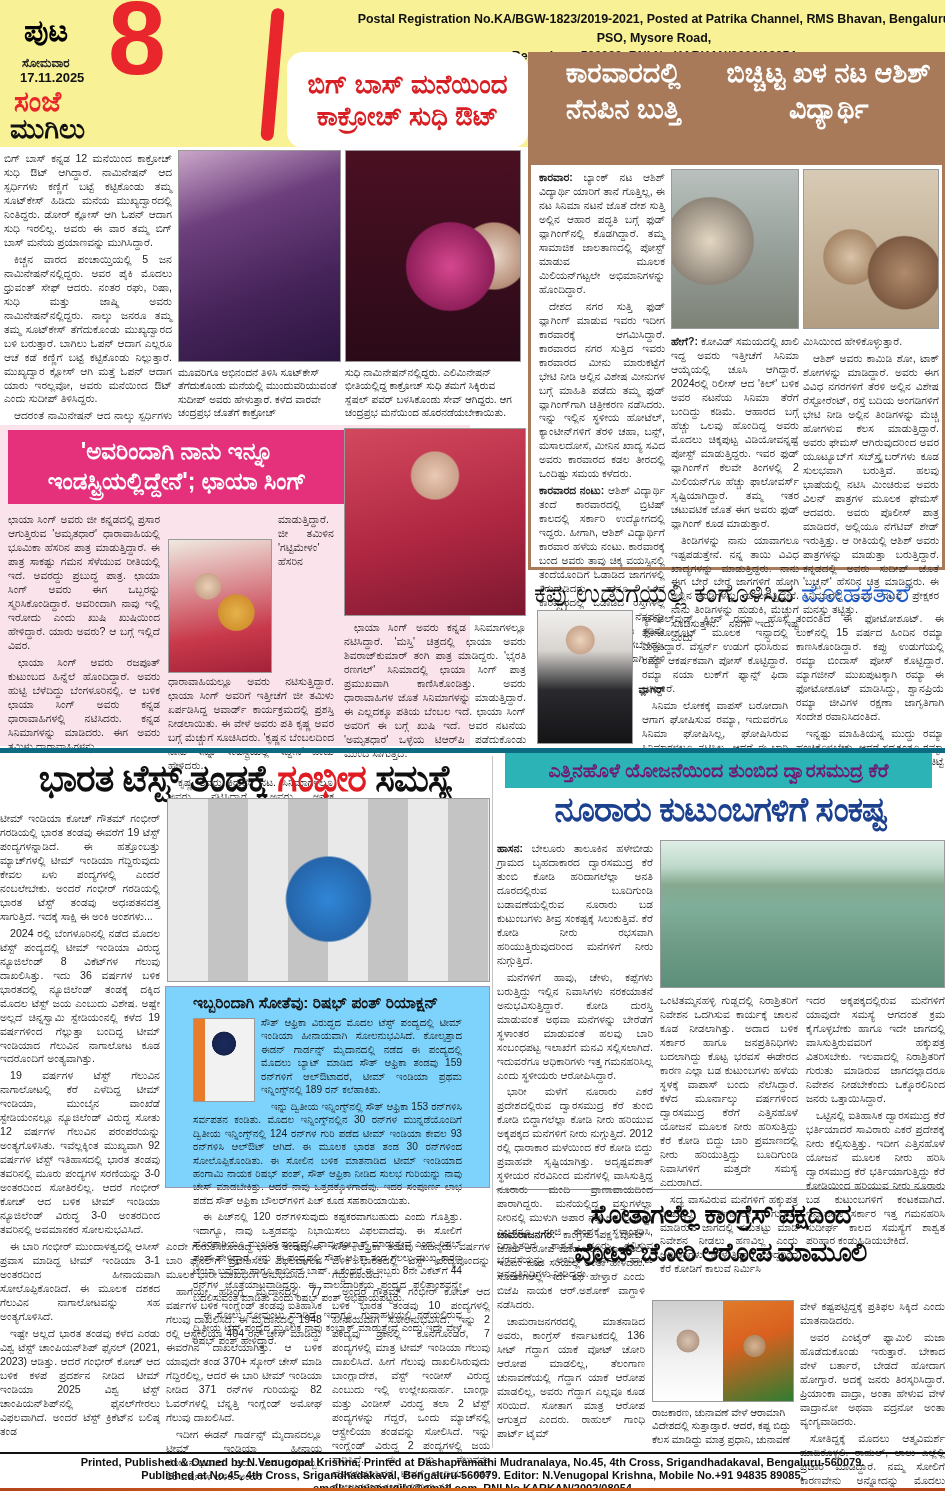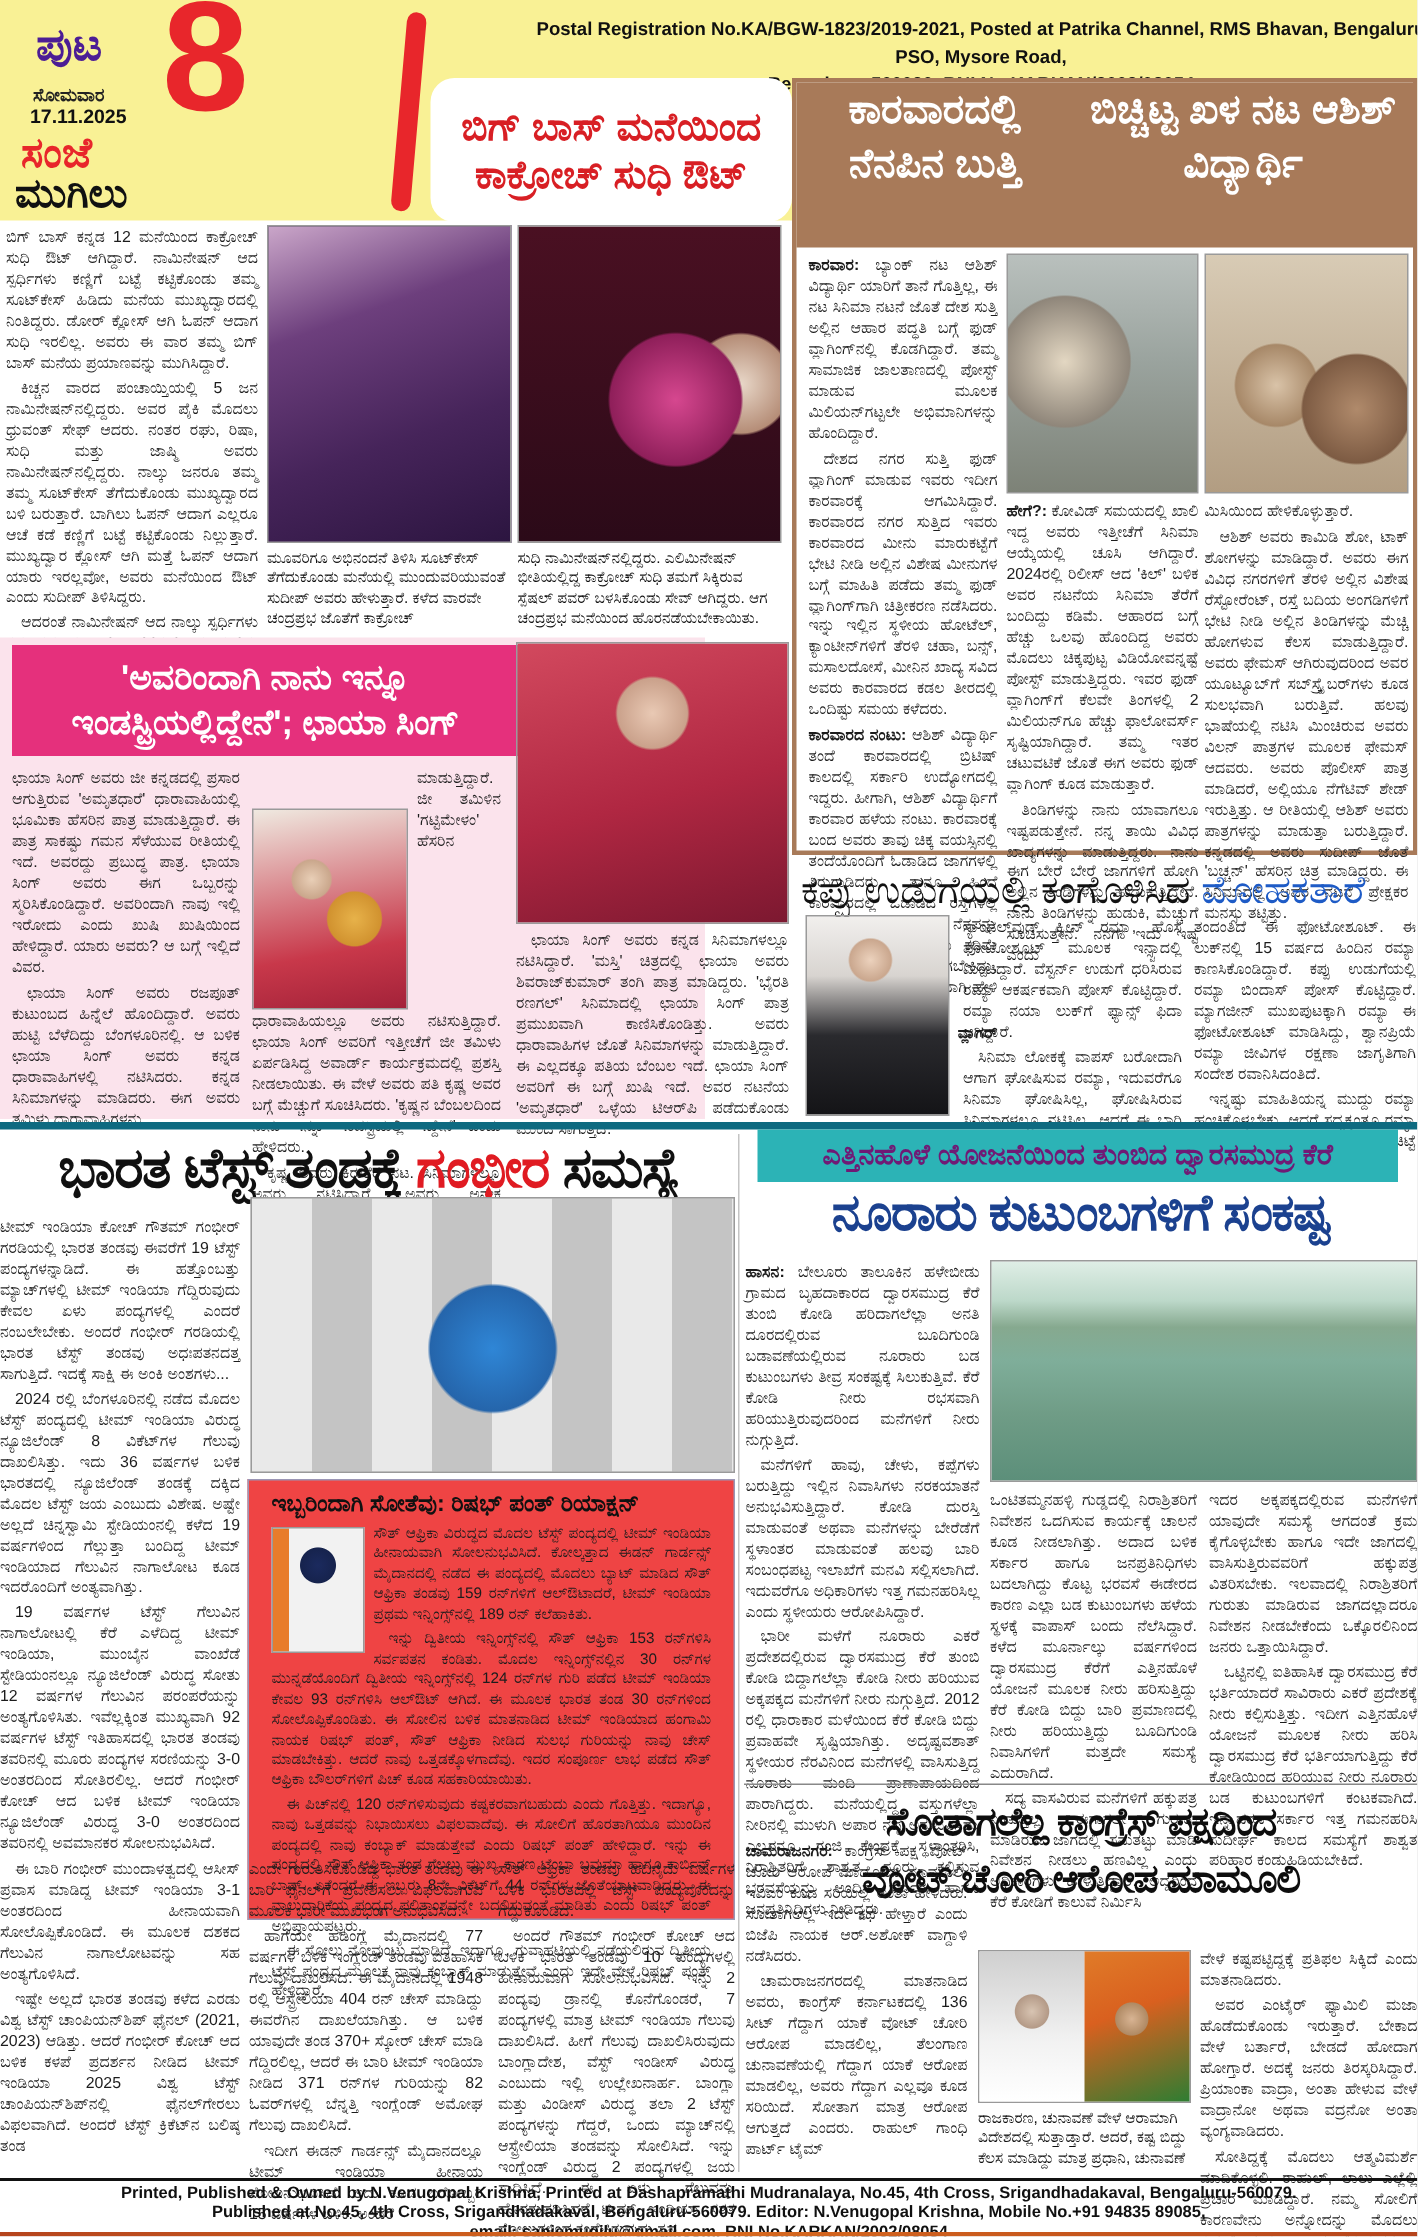--- a/index.html
+++ b/index.html
@@ -8,21 +8,21 @@
   .abs{position:absolute;}
   .txt{font-size:10.6px;line-height:1.32;text-align:justify;color:#1c1c1c;}
   .txt p{margin:0 0 3px 0;text-indent:10px;}
   .txt p.noind{text-indent:0;}
   .cap{font-size:10.3px;line-height:1.3;color:#111;text-align:left;}
   .photo{border:1px solid #9a9a9a;box-sizing:border-box;}
   .vrule{position:absolute;width:1px;background:#c4c4c4;}
   b.lead{font-weight:bold;}
   
   #yellowband{left:0;top:0;width:945px;height:147px;background:#f9f195;border-bottom-right-radius:26px;}
-  #pagelabel{left:24px;top:14px;font-size:30px;font-weight:bold;color:#4c1d95;}
+  #pagelabel{left:24px;top:14px;font-size:30px;font-weight:bold;color:#000000;}
   #bignum{left:108px;top:-14px;font-size:104px;font-weight:bold;color:#e8262b;line-height:1;}
   #dayline{left:22px;top:56px;font-size:12px;color:#222;font-weight:bold;}
   #dateline{left:20px;top:70px;font-size:13px;color:#111;font-weight:bold;}
   #paper1{left:14px;top:86px;font-size:28px;font-weight:bold;color:#e8262b;}
   #paper2{left:10px;top:114px;font-size:27px;font-weight:bold;color:#111;}
   #redcurve{left:266px;top:8px;width:13px;height:133px;background:#e8262b;border-radius:14px;transform:rotate(5deg);}
   #postal{left:310px;top:10px;width:600px;font-size:12.4px;font-weight:bold;color:#101010;text-align:center;line-height:1.5;margin-left:44px;}
   
   #bb-headbox{left:287px;top:52px;width:241px;height:96px;background:#ffffff;border-radius:16px;
               display:flex;flex-direction:column;justify-content:center;text-align:center;}
@@ -33,21 +33,21 @@
   
   #chaya-box{left:0px;top:425px;width:470px;height:321px;background:#fbe3ec;}
   #chaya-head{left:8px;top:5px;width:338px;height:74px;background:#e5307c;display:flex;flex-direction:column;justify-content:center;text-align:center;}
   #chaya-head div{font-size:23px;font-weight:bold;color:#ffffff;line-height:1.3;}
   
   #ramya-head{left:534px;top:578px;width:411px;font-size:26px;font-weight:normal;text-align:left;}
   
   #tealdiv{left:0;top:748px;width:945px;height:5px;background:#0e6a80;}
   
   #cr-head{left:0px;top:758px;width:492px;font-size:37px;font-weight:bold;color:#101010;text-align:center;letter-spacing:-1px;}
-  #pantbox{left:165px;top:986px;width:325px;height:294px;background:#ef4444;border:1px solid #9b96b5;box-sizing:border-box;padding:7px 15px;}
+  #pantbox{left:165px;top:986px;width:325px;height:202px;background:#7dd3fc;border:1px solid #9b96b5;box-sizing:border-box;padding:7px 27px;}
   #pantbox h3{margin:0 0 4px 0;font-size:15.5px;color:#111;}
   
   #lake-kicker{left:505px;top:753px;width:427px;height:35px;background:#2cb3b6;display:flex;align-items:center;justify-content:center;}
   #lake-kicker div{font-size:19px;font-weight:bold;color:#701a75;}
   #lake-head{left:496px;top:790px;width:449px;font-size:34px;font-weight:bold;color:#1b418f;text-align:center;letter-spacing:-1px;}
   
   #cong-head{left:496px;top:1196px;width:449px;font-size:26px;font-weight:bold;color:#0d0d0d;text-align:center;line-height:1.45;letter-spacing:-1px;}
   
   #footline{left:0;top:1452px;width:945px;height:2px;background:#111;}
   #footer{left:0;top:1456px;width:945px;text-align:center;font-size:11px;font-weight:bold;color:#101010;line-height:1.18;}

